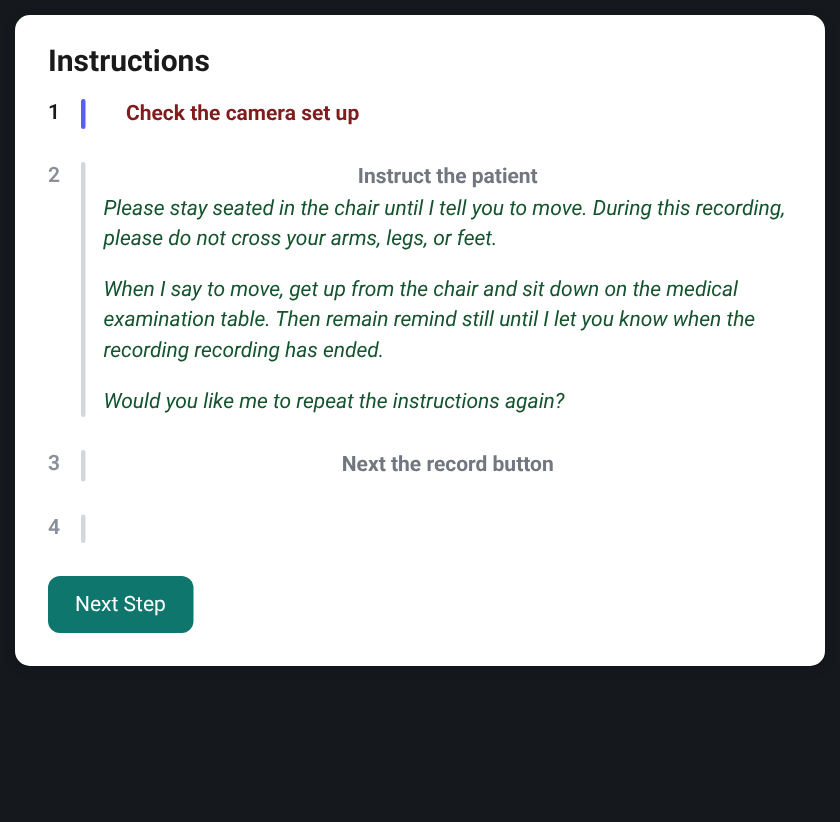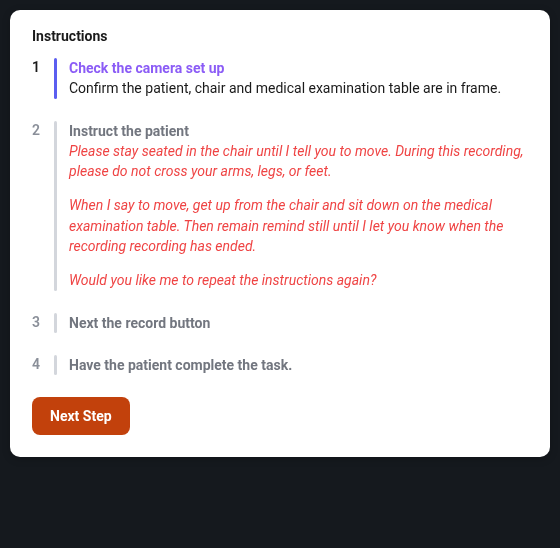--- a/index.html
+++ b/index.html
@@ -14,21 +14,21 @@
       width: 560px;
       height: 548px;
     }
     .card {
       background: #ffffff;
       border-radius: 10px;
       padding: 18px 22px 22px 22px;
       box-shadow: 0 2px 8px rgba(0,0,0,0.2);
     }
     .heading {
-      font-size: 14px;
+      font-size: 20px;
       font-weight: 700;
       color: #1a1a1a;
       margin-bottom: 14px;
     }
     .step-row {
       display: flex;
       gap: 12px;
       margin-bottom: 22px;
       align-items: stretch;
     }
@@ -60,68 +60,69 @@
     .step-content {
       flex: 1;
       font-size: 14px;
       line-height: 1.45;
     }
     .step-title {
       font-weight: 700;
       display: block;
     }
     .step-title.active {
-      color: #8b5cf6;
+      color: #7f1d1d;
+      margin-left: 15px;
     }
     .step-title.inactive {
       color: #72767f;
+      text-align: center;
     }
     .step-desc {
       display: block;
     }
     .step-desc.active {
       color: #1a1a1a;
     }
     .step-desc.inactive {
-      color: #ef4444;
+      color: #14532d;
     }
     .step-desc.italic {
       font-style: italic;
     }
     .step-desc p {
       margin-bottom: 14px;
     }
     .step-desc p:last-child {
       margin-bottom: 0;
     }
     .next-button {
-      background: #c2410c;
+      background: #0f766e;
       color: #ffffff;
       border: none;
       border-radius: 8px;
       padding: 11px 18px;
       font-size: 14px;
-      font-weight: 700;
+      font-weight: 400;
       cursor: pointer;
       font-family: inherit;
     }
   </style>
 </head>
 <body>
 
 <div class="card">
   <div class="heading">Instructions</div>
 
   
   <div class="step-row">
     <div class="step-number active">1</div>
     <div class="step-bar active"></div>
     <div class="step-content">
       <span class="step-title active">Check the camera set up</span>
-      <span class="step-desc active">Confirm the patient, chair and medical examination table are in frame.</span>
     </div>
   </div>
 
   
   <div class="step-row">
     <div class="step-number inactive">2</div>
     <div class="step-bar inactive"></div>
     <div class="step-content">
       <span class="step-title inactive">Instruct the patient</span>
       <div class="step-desc inactive italic">
@@ -139,18 +140,17 @@
     <div class="step-content">
       <span class="step-title inactive">Next the record button</span>
     </div>
   </div>
 
   
   <div class="step-row">
     <div class="step-number inactive">4</div>
     <div class="step-bar inactive"></div>
     <div class="step-content">
-      <span class="step-title inactive">Have the patient complete the task.</span>
     </div>
   </div>
 
   <button class="next-button">Next Step</button>
 </div>
 
 </body></html>

